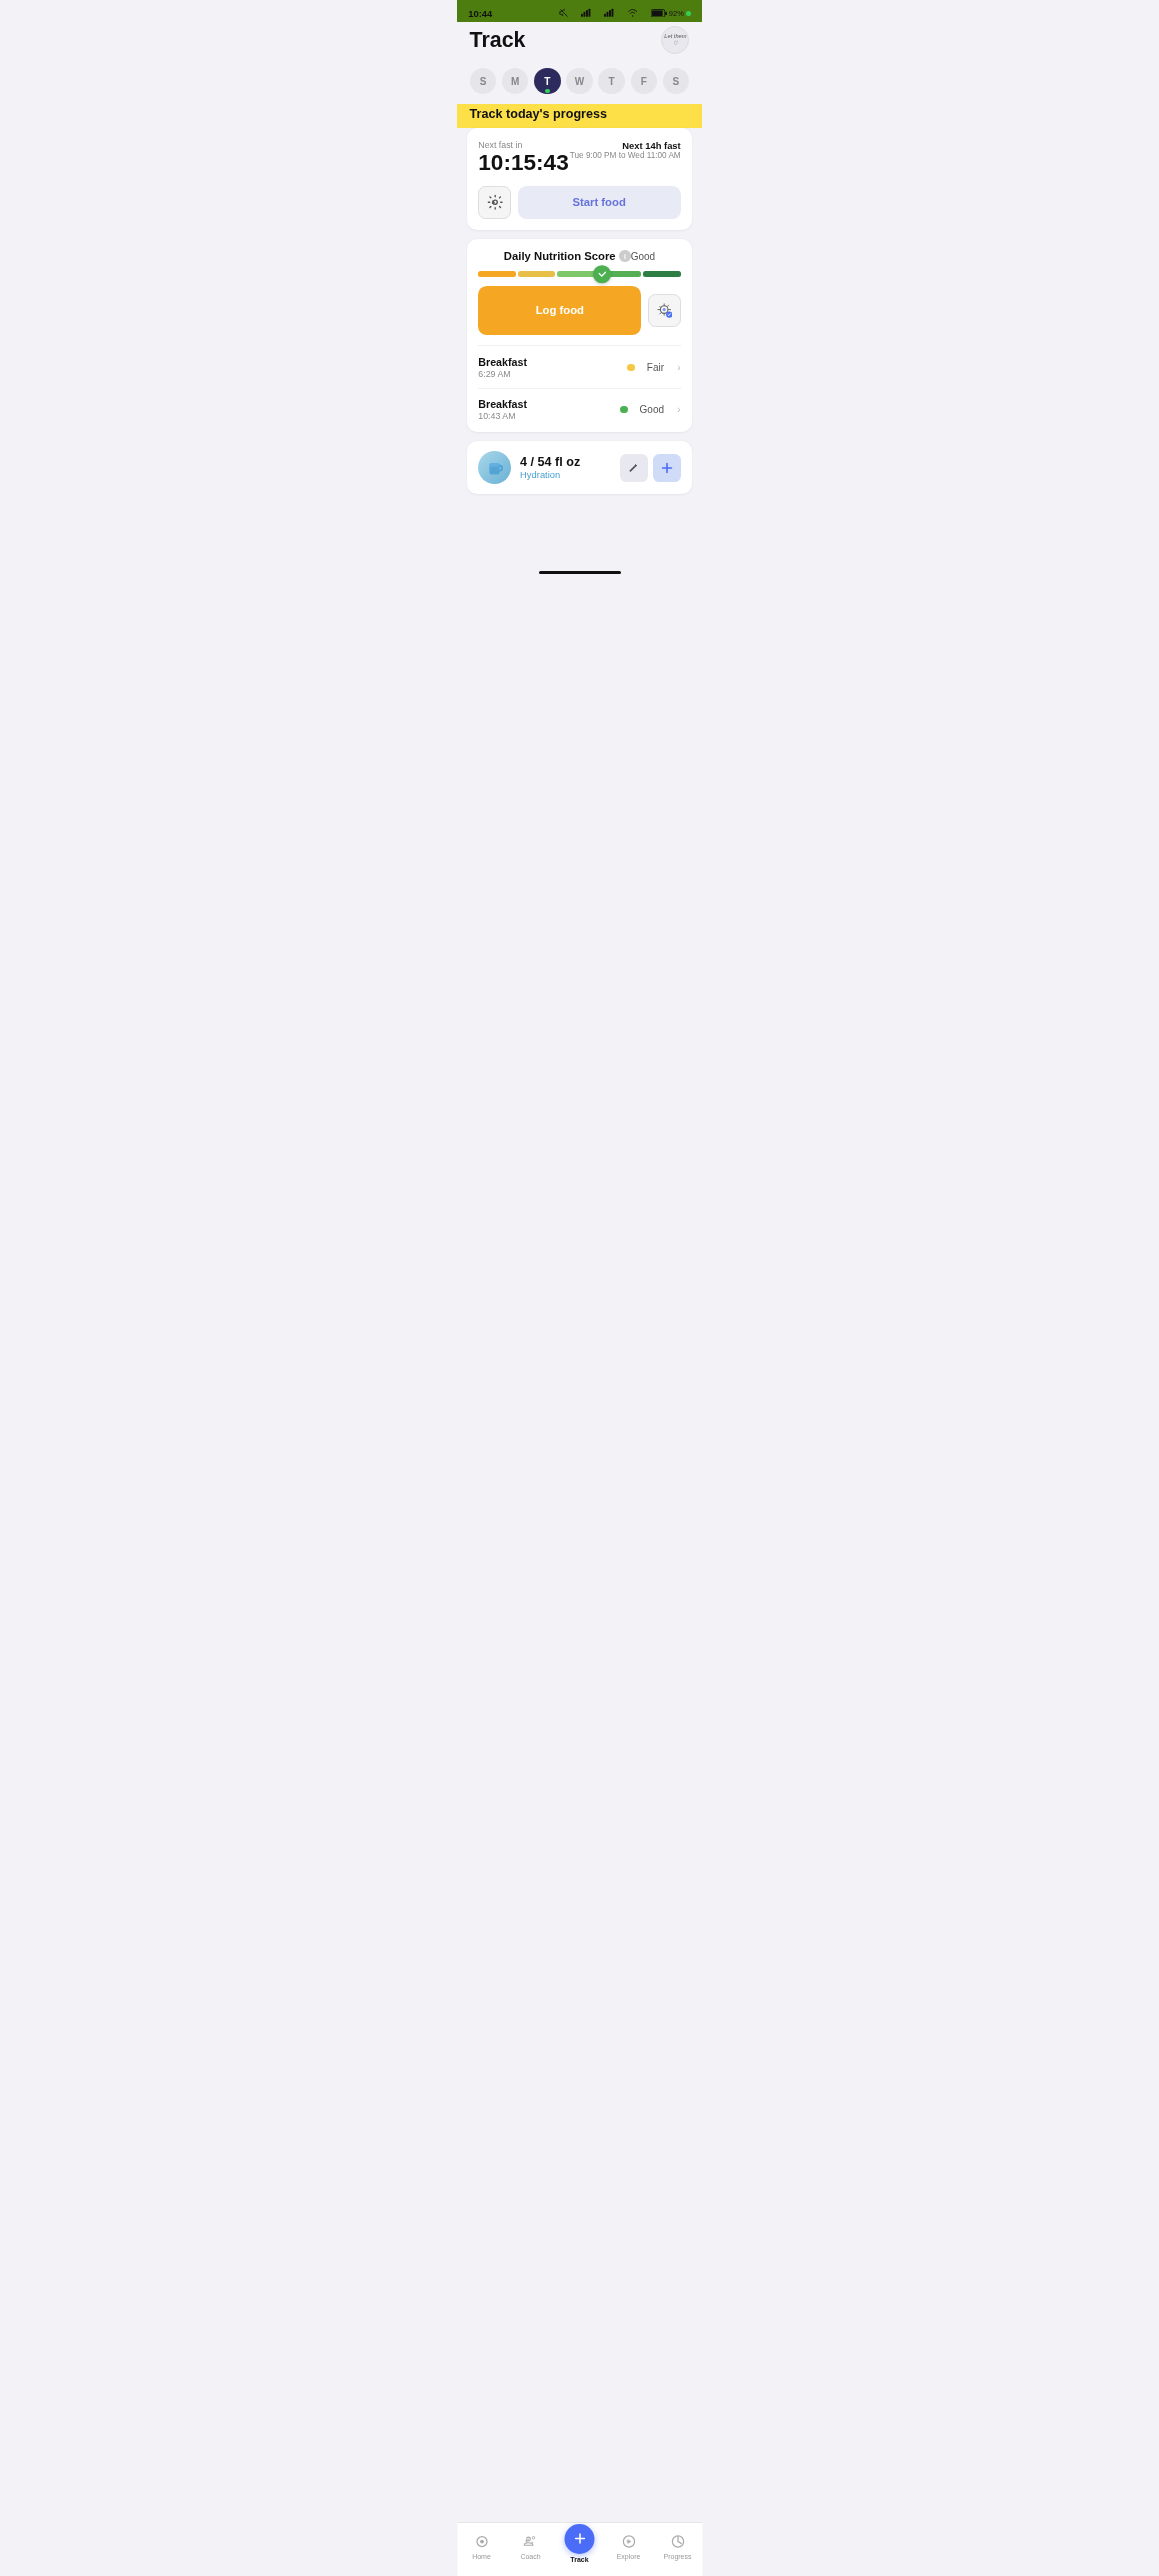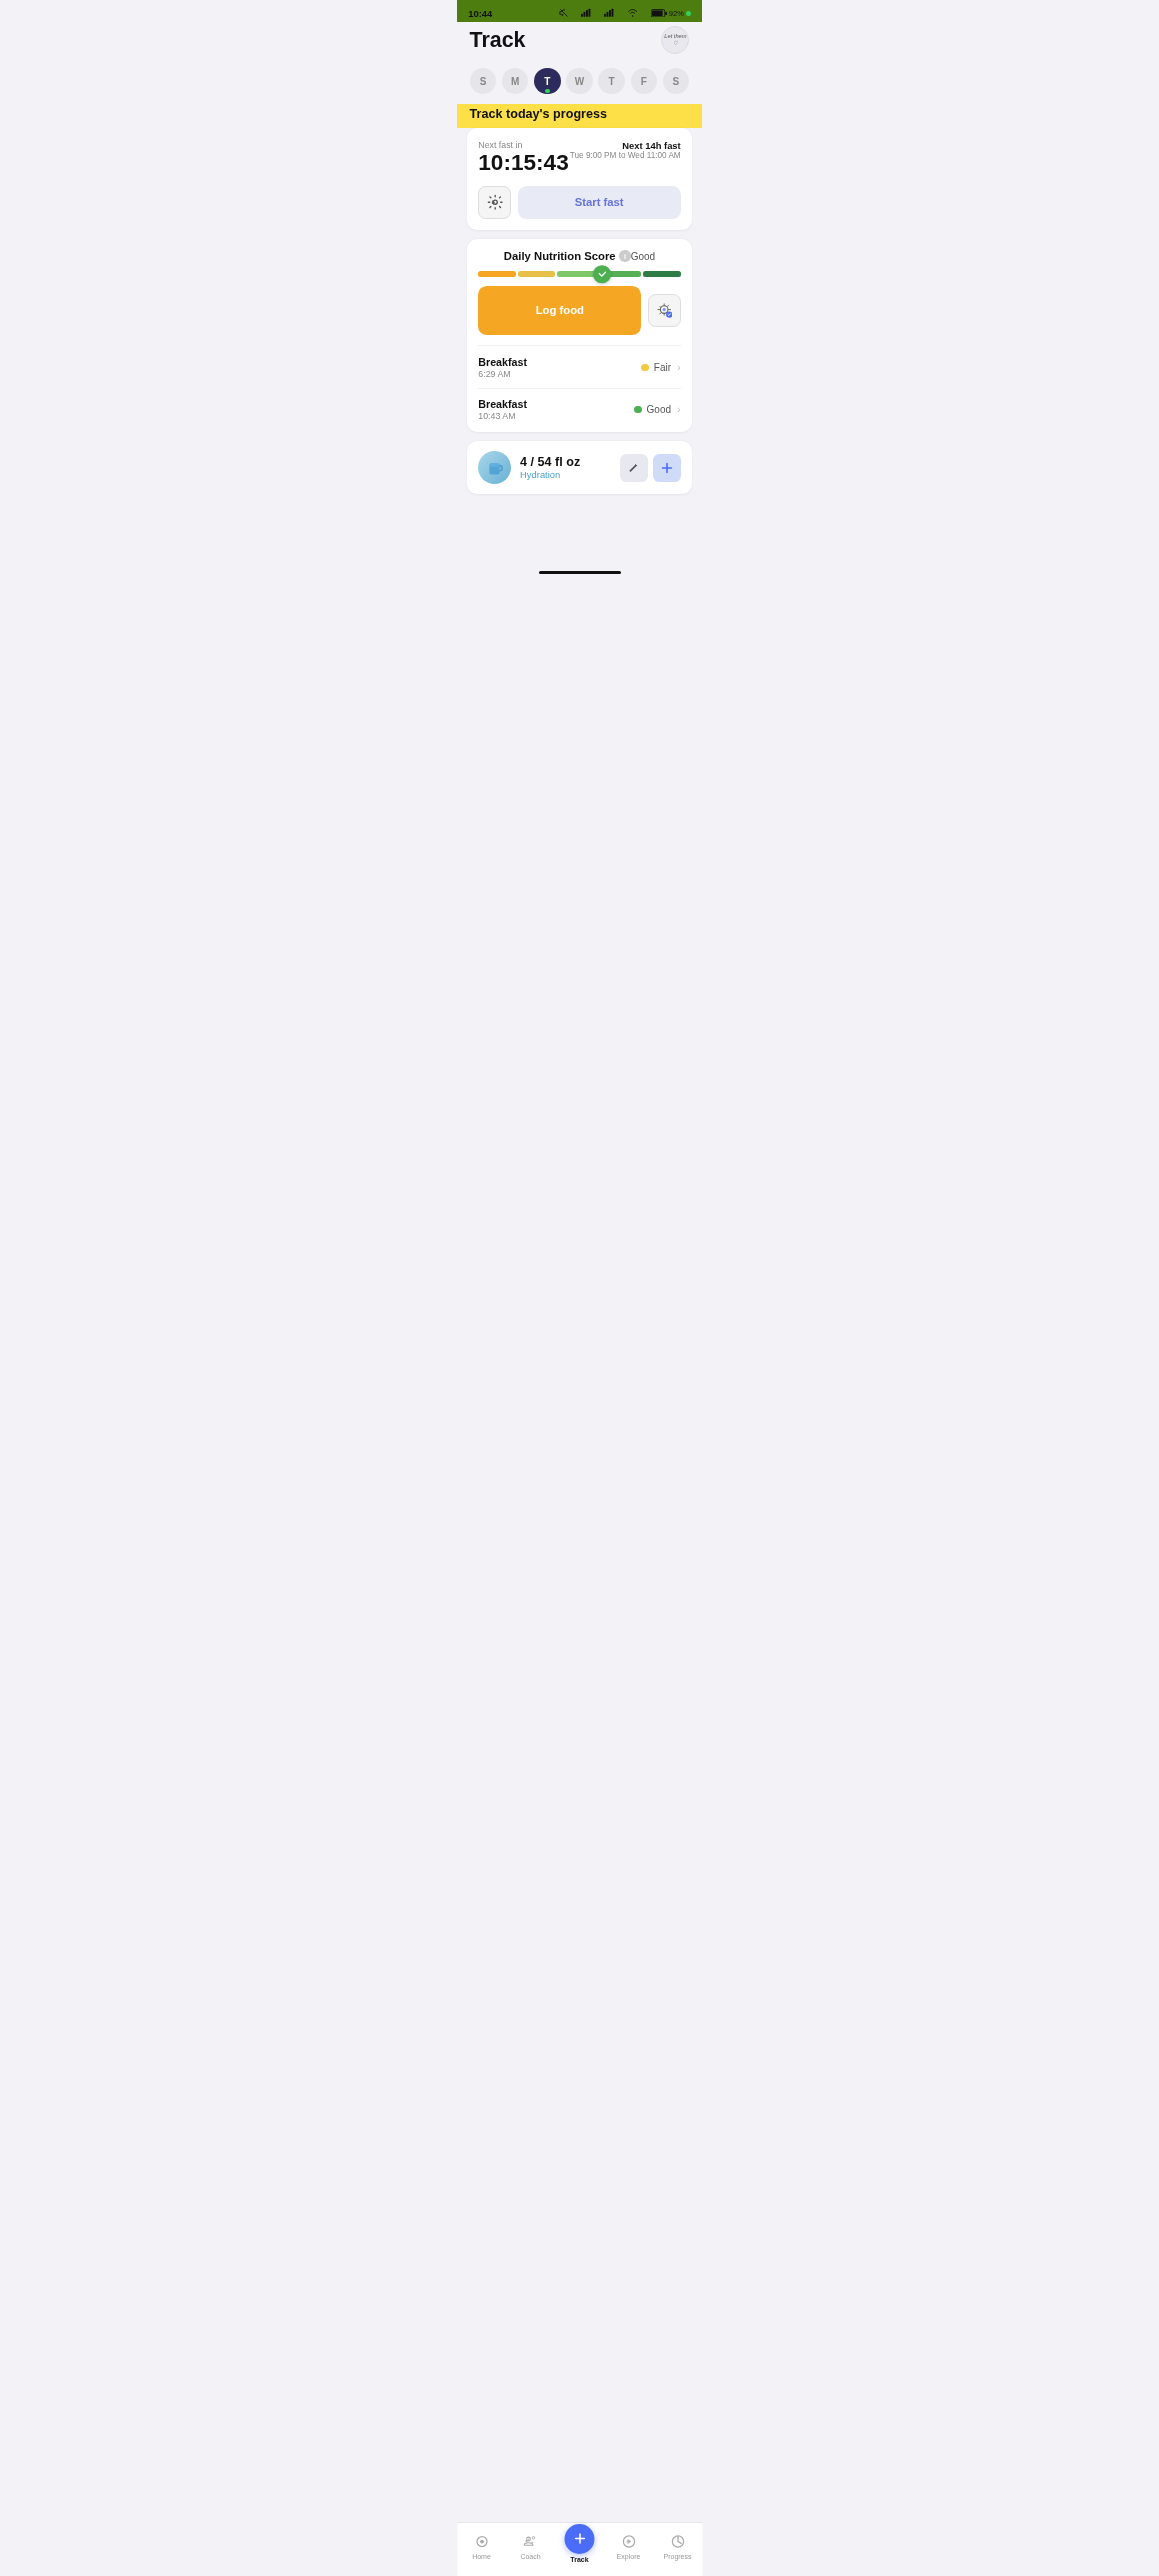--- a/index.html
+++ b/index.html
@@ -269,21 +269,21 @@
       color: #111;
     }
     .meal-time {
       font-size: 8.8px;
       color: #888;
       margin-top: 1.3px;
     }
     .meal-score {
       display: flex;
       align-items: center;
-      gap: 5px;
+      gap: 12px;
       font-size: 10px;
       color: #555;
       font-weight: 500;
     }
     .score-dot {
       width: 7.5px;
       height: 7.5px;
       border-radius: 50%;
     }
     .score-dot.yellow { background: #f5c842; }
@@ -519,21 +519,21 @@
   <div class="fasting-actions">
     <button class="settings-btn">
       <svg class="settings-icon-svg" viewBox="0 0 24 24" fill="none">
         <circle cx="12" cy="12" r="3" stroke="#555" stroke-width="2"></circle>
         <path d="M12 2v2M12 20v2M4.22 4.22l1.42 1.42M18.36 18.36l1.42 1.42M2 12h2M20 12h2M4.22 19.78l1.42-1.42M18.36 5.64l1.42-1.42" stroke="#555" stroke-width="2" stroke-linecap="round"></path>
 
         <path d="M7 14l1-5 4 3-2 1 1 3z" fill="#555"></path>
       </svg>
     </button>
     <button class="start-fast-btn">
-      <span>Start fast</span>
+      <span>Start food</span>
     </button>
   </div>
 </div>
 
 <div class="card">
   <div class="nutrition-header">
     <div class="nutrition-title-row">
       <span class="nutrition-title">Daily Nutrition Score</span>
       <div class="info-icon">i</div>
     </div>

